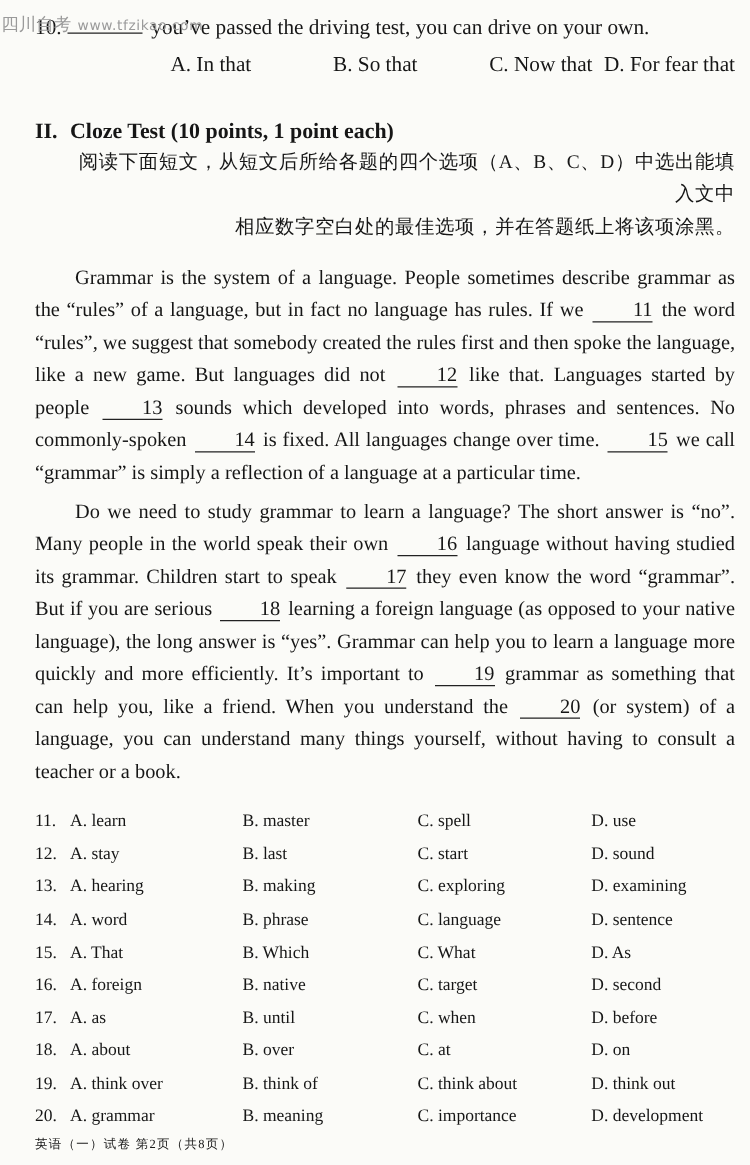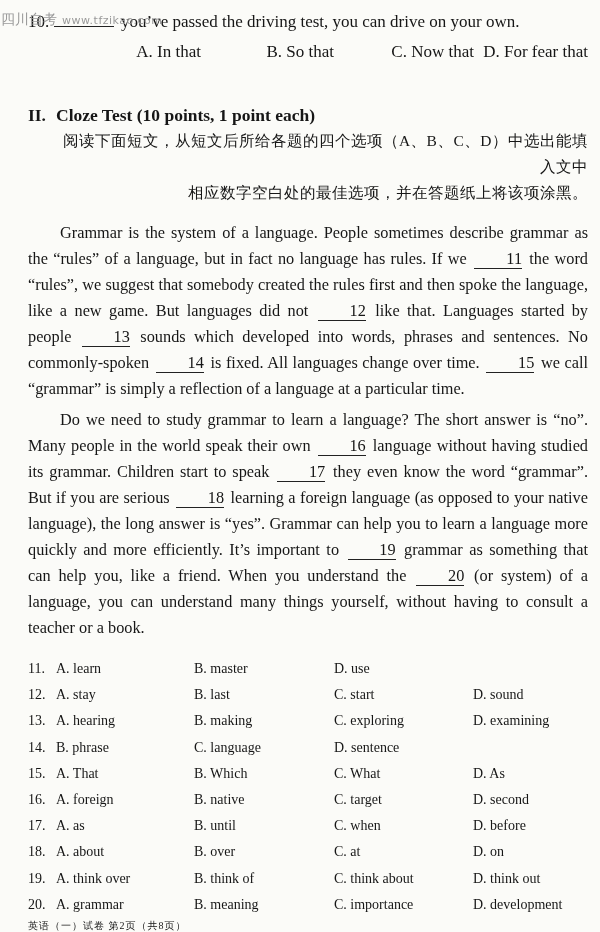--- a/index.html
+++ b/index.html
@@ -51,21 +51,21 @@
     grid-template-columns: 145px 133px 140px 1fr;
     padding-left: 28px;
     margin-top: 5px;
     font-size: 17px;
     line-height: 26px;
     text-align: right;
   }
 
   
   .section-heading {
-    margin-top: 37px;
+    margin-top: 26px;
     font-weight: bold;
     font-size: 17.5px;
     line-height: 26px;
   }
   .section-heading .roman { display: inline-block; width: 28px; }
   .instructions {
     padding-left: 28px;
     font-size: 15.5px;
     line-height: 26px;
     letter-spacing: .5px;
@@ -142,38 +142,40 @@
   <div class="passage">
     <p id="para1">Grammar is the system of a language. People sometimes describe grammar as the “rules” of a language, but in fact no language has rules. If we <span class="blank">11</span> the word “rules”, we suggest that somebody created the rules first and then spoke the language, like a new game. But languages did not <span class="blank">12</span> like that. Languages started by people <span class="blank">13</span> sounds which developed into words, phrases and sentences. No commonly-spoken <span class="blank">14</span> is fixed. All languages change over time. <span class="blank">15</span> we call “grammar” is simply a reflection of a language at a particular time.</p>
     <p id="para2">Do we need to study grammar to learn a language? The short answer is “no”. Many people in the world speak their own <span class="blank">16</span> language without having studied its grammar. Children start to speak <span class="blank">17</span> they even know the word “grammar”. But if you are serious <span class="blank">18</span> learning a foreign language (as opposed to your native language), the long answer is “yes”. Grammar can help you to learn a language more quickly and more efficiently. It’s important to <span class="blank">19</span> grammar as something that can help you, like a friend. When you understand the <span class="blank">20</span> (or system) of a language, you can understand many things yourself, without having to consult a teacher or a book.</p>
   </div>
 
   <div class="options-grid" id="options-grid">
       <div class="opt-row">
         <span class="opt-cell">11.</span>
         <span class="opt-cell">A. learn</span>
         <span class="opt-cell">B. master</span>
+        <span class="opt-cell">C. spell</span>
         <span class="opt-cell">D. use</span>
       </div>
       <div class="opt-row">
         <span class="opt-cell">12.</span>
         <span class="opt-cell">A. stay</span>
         <span class="opt-cell">B. last</span>
         <span class="opt-cell">C. start</span>
         <span class="opt-cell">D. sound</span>
       </div>
       <div class="opt-row">
         <span class="opt-cell">13.</span>
         <span class="opt-cell">A. hearing</span>
         <span class="opt-cell">B. making</span>
         <span class="opt-cell">C. exploring</span>
         <span class="opt-cell">D. examining</span>
       </div>
       <div class="opt-row">
         <span class="opt-cell">14.</span>
+        <span class="opt-cell">A. word</span>
         <span class="opt-cell">B. phrase</span>
         <span class="opt-cell">C. language</span>
         <span class="opt-cell">D. sentence</span>
       </div>
       <div class="opt-row">
         <span class="opt-cell">15.</span>
         <span class="opt-cell">A. That</span>
         <span class="opt-cell">B. Which</span>
         <span class="opt-cell">C. What</span>
         <span class="opt-cell">D. As</span>

